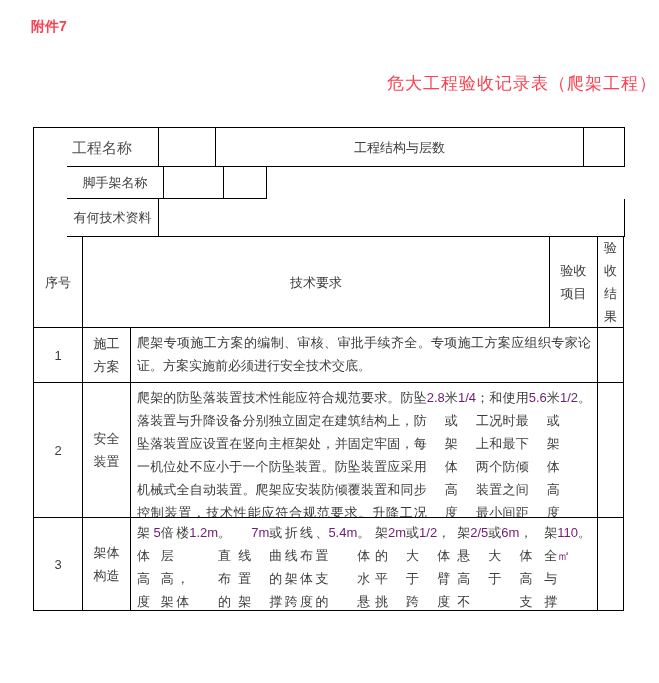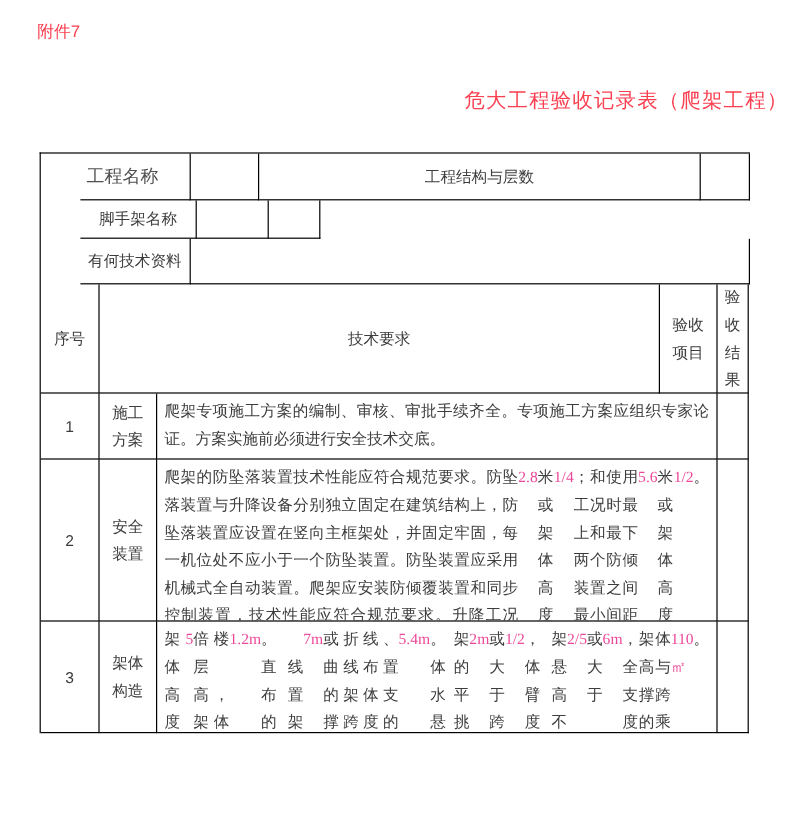--- a/index.html
+++ b/index.html
@@ -3,21 +3,21 @@
 <meta charset="utf-8">
 <style>
   html,body{margin:0;padding:0;}
   body{
     width:659px;height:683px;background:#ffffff;
     font-family:"Liberation Sans","DejaVu Sans",sans-serif;
     color:#3d3d3d;position:relative;overflow:hidden;
   }
   .attachment{
     position:absolute;left:31px;top:18px;
-    font-size:14px;font-weight:normal;
+    font-size:14px;font-weight:bold;
   }
   .title{
     position:absolute;left:0;top:72px;width:657px;
     text-align:right;font-size:17px;font-weight:normal;
     letter-spacing:1px;
   }
   .tbl{
     position:absolute;left:33px;top:127px;width:591px;
     border-top:1px solid #000;border-left:1px solid #000;
   }
@@ -42,22 +42,22 @@
     justify-content:flex-start;padding-left:5px;
     font-size:15px;color:#4f4f4f;text-align:left;
   }
   .req{
     justify-content:flex-start;align-items:flex-start;
     text-align:justify;padding:3px 6px 0 6px;
     line-height:23px;
   }
   .vhead{line-height:23px;}
   .num{
-    font-family:Liberation Serif, serif;
-    color:#ec4899;
+    font-family:Liberation Sans, sans-serif;
+    color:#701a75;
   }
 </style>
 </head>
 <body>
 
 <div class="attachment accent" style="color: rgb(250, 64, 81);">附件7</div>
 <div class="title accent" style="color: rgb(250, 64, 81);">危大工程验收记录表（爬架工程）</div>
 
 <div class="tbl">
 

